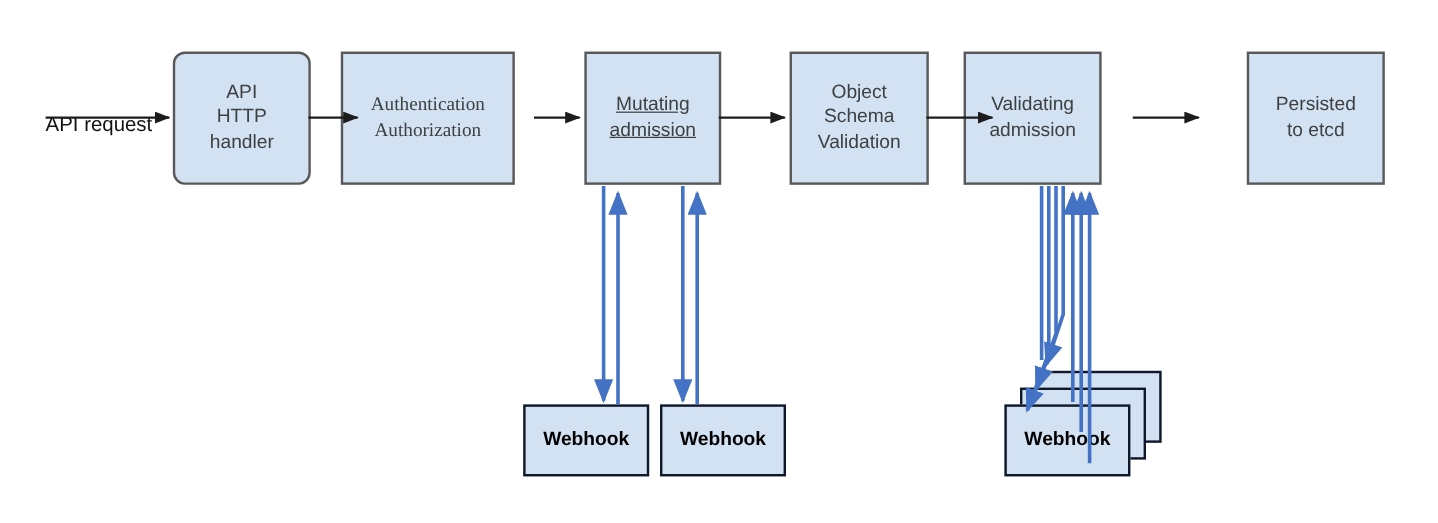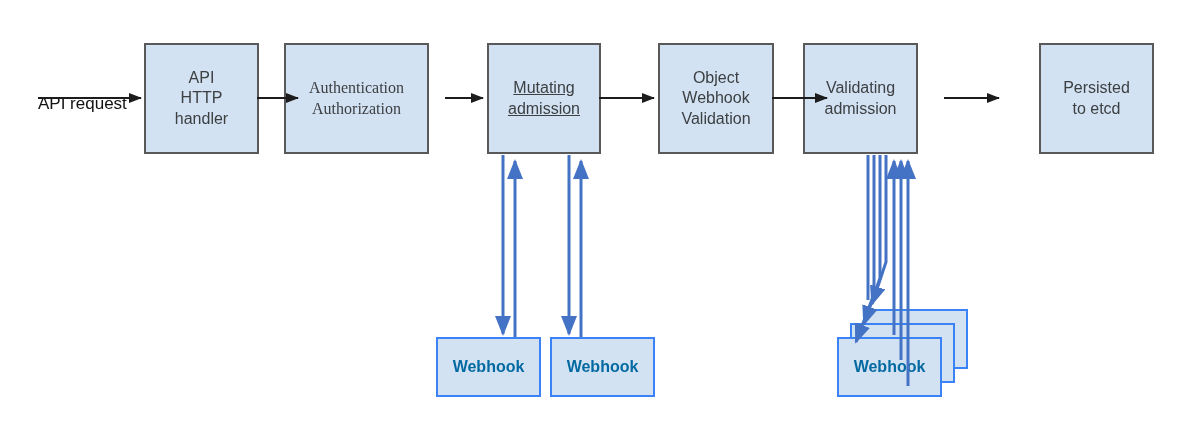--- a/index.html
+++ b/index.html
@@ -18,24 +18,24 @@
     display:flex;align-items:center;justify-content:center;
     text-align:center;
     color:#3c4043;
     font-size:16px;line-height:1.28;
     white-space:pre-line;
   }
   .webhook-box{
     position:absolute;
     width:101px;height:56px;
     background:#d3e2f2;
-    border:2px solid #3b82f6;
+    border:2px solid #0f172a;
     display:flex;align-items:center;justify-content:center;
     text-align:center;
-    color:#0369a1;
+    color:#000000;
     font-size:16px;font-weight:bold;
     white-space:pre-line;
   }
   .api-request-label{
     position:absolute;
     left:38px;top:78px;
     font-size:17px;
     color:#131313;
     margin-top:16px;
   }
@@ -47,36 +47,36 @@
   }
   .z1{z-index:1}.z2{z-index:2}.z3{z-index:3}
 </style>
 </head>
 <body>
 
 <div class="canvas">
 
   <span class="api-request-label">API request</span>
 
-  <div class="stage-box z1" style="left:144px;width:111px;">
+  <div class="stage-box z1" style="left:144px;width:111px;border-radius:10px;">
     <span>API
 HTTP
 handler</span>
   </div>
   <div class="stage-box z1" style="left:284px;width:141px;font-family:Liberation Serif, serif;">
     <span>Authentication
 Authorization</span>
   </div>
   <div class="stage-box z1" style="left:487px;width:110px;text-decoration:underline;">
     <span>Mutating
 admission</span>
   </div>
   <div class="stage-box z1" style="left:658px;width:112px;">
     <span>Object
-Webhook
+Schema
 Validation</span>
   </div>
   <div class="stage-box z1" style="left:803px;width:111px;">
     <span>Validating
 admission</span>
   </div>
   <div class="stage-box z1" style="left:1039px;width:111px;align-items:center;">
     <span>Persisted
 to etcd</span>
   </div>

